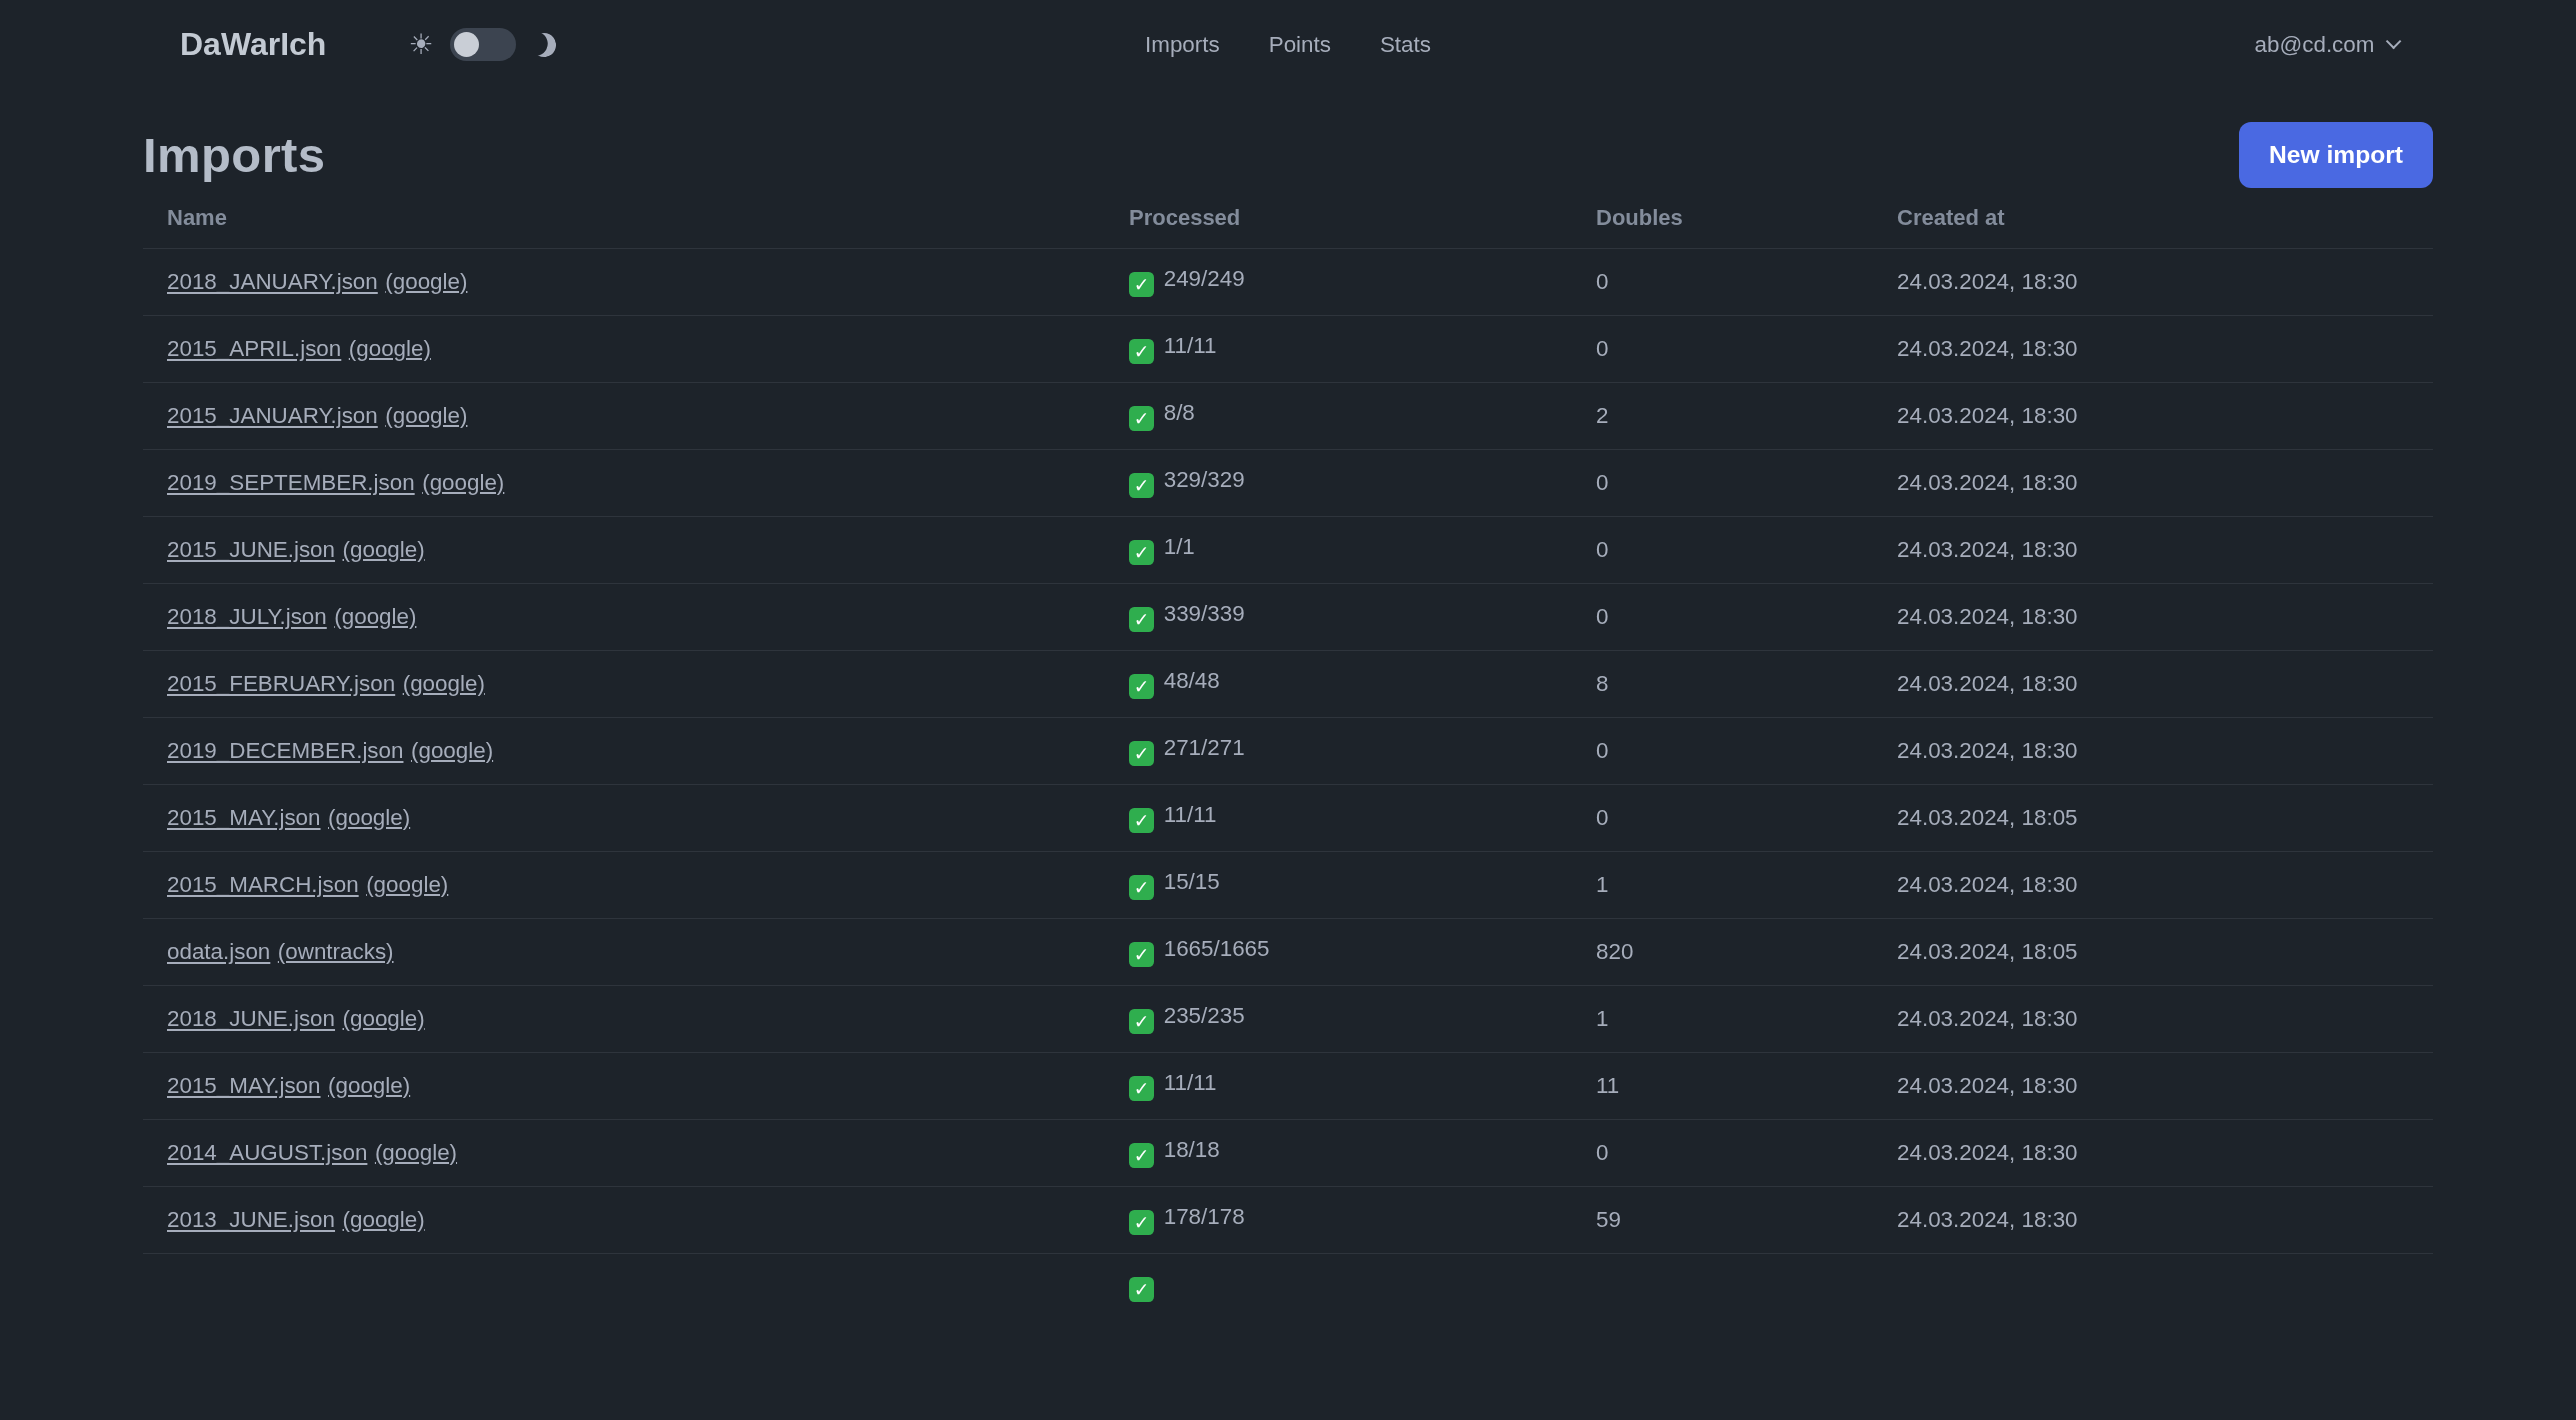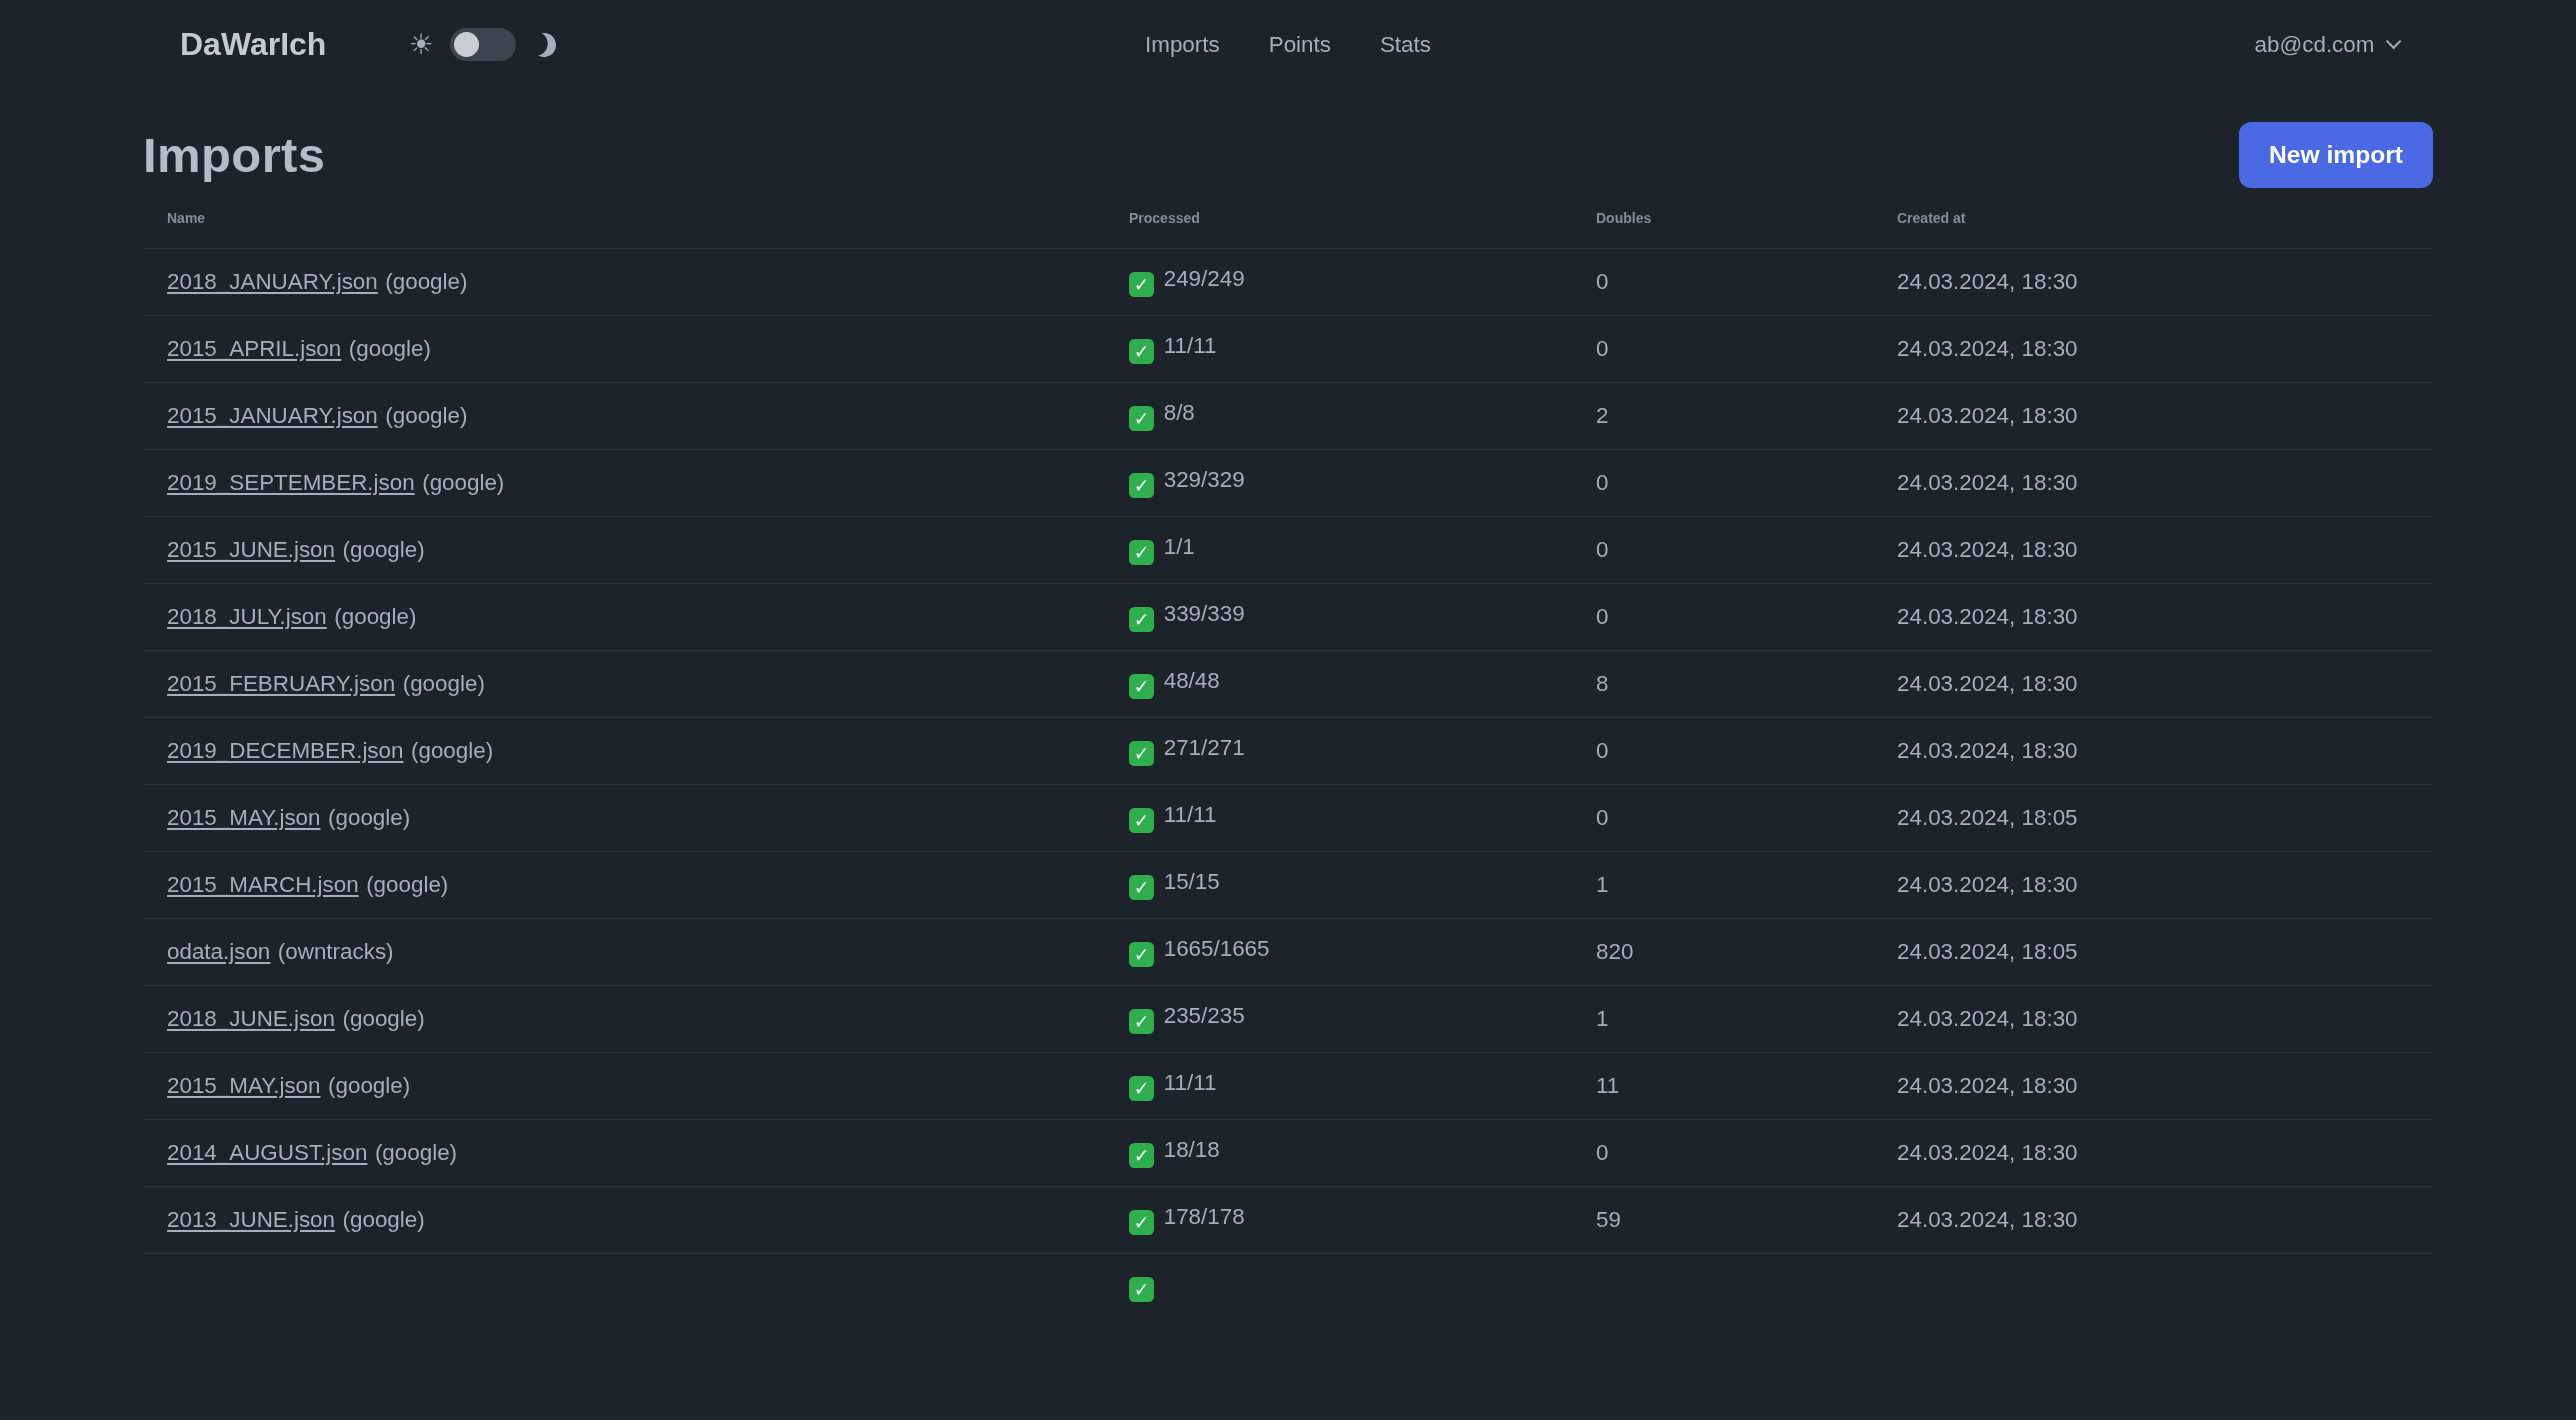--- a/index.html
+++ b/index.html
@@ -131,21 +131,21 @@
     border-collapse:collapse;
     table-layout:fixed;
   }
   col.col-name{width:962px;}
   col.col-processed{width:467px;}
   col.col-doubles{width:301px;}
   th{
     height:60px;
     text-align:left;
     vertical-align:middle;
-    font-size:14px;
+    font-size:22px;
     font-weight:700;
     color:var(--muted);
     padding:0 0 0 24px;
     white-space:nowrap;
   }
   td{
     height:67px;
     vertical-align:middle;
     padding:0 0 0 24px;
     font-size:22.4px;
@@ -154,21 +154,21 @@
   }
   tbody tr{
     border-top:1.5px solid var(--border);
   }
   a.file-link{
     color:var(--text);
     text-decoration:underline;
     text-underline-offset:3px;
     cursor:pointer;
   }
-  .file-source{margin-left:7.5px;}
+  .file-source{margin-left:7.5px;text-decoration:underline;}
   .check-badge{
     display:inline-flex;
     align-items:center;
     justify-content:center;
     width:25px;height:25px;
     border-radius:5.2px;
     background:var(--success);
     color:#ffffff;
     font-size:18.6px;
     font-weight:700;

